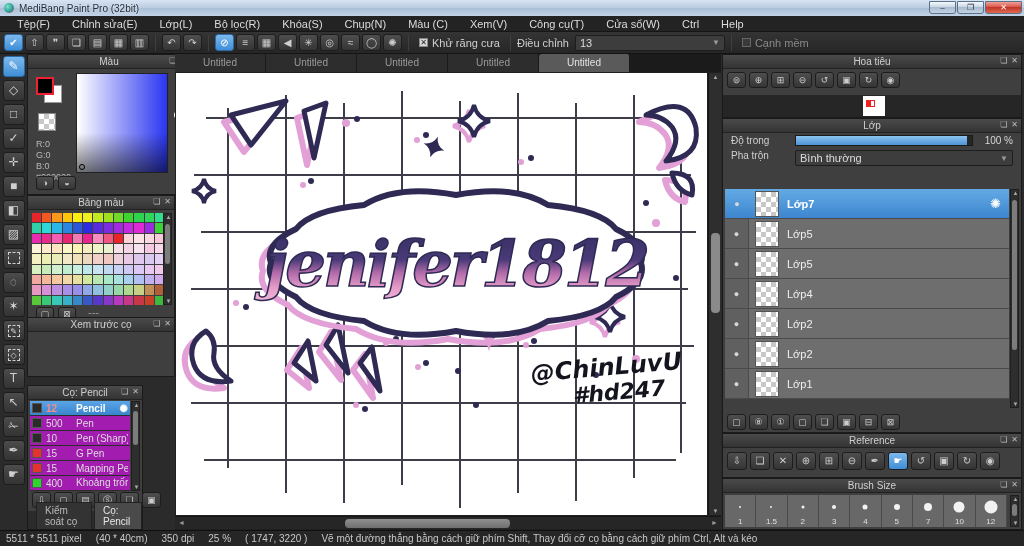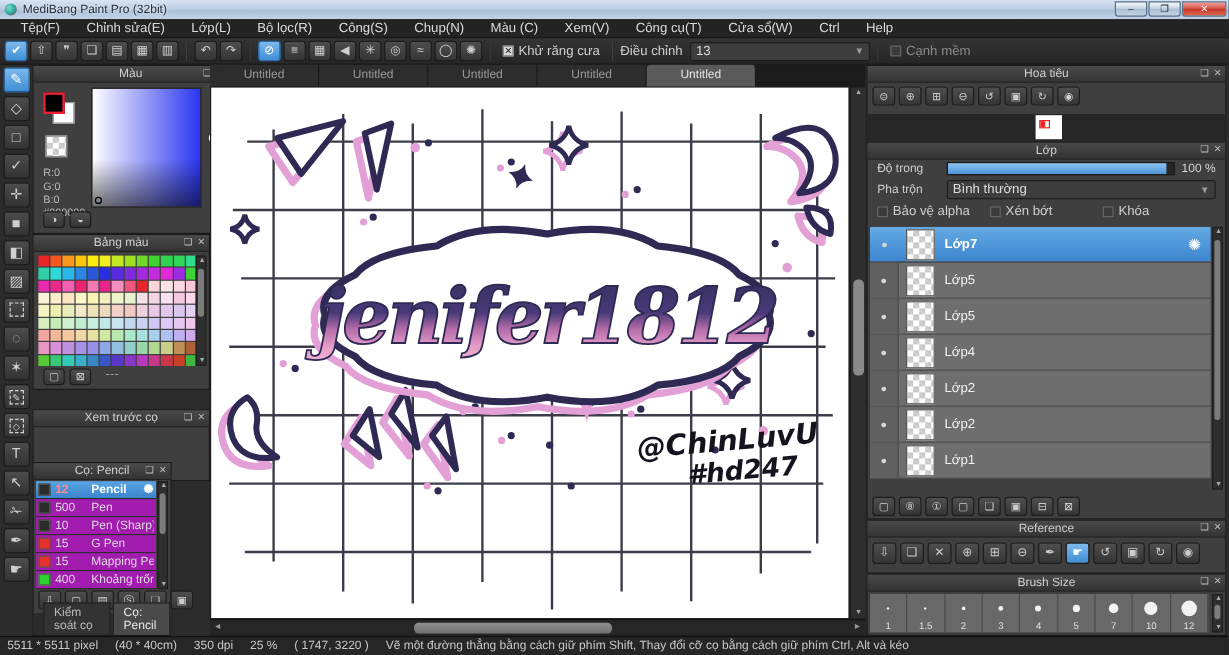--- a/index.html
+++ b/index.html
@@ -123,21 +123,21 @@
   #chthumb { position:absolute; left:170px; top:2px; width:165px; height:9px; background:linear-gradient(#8f8f8f,#6f6f6f); border-radius:4px; }
   .harr { position:absolute; top:2px; font-size:7px; color:#999; }
 
   
   .navbtnrow { display:flex; gap:3px; padding:3px 4px; }
   #navthumbstrip { position:absolute; left:0; bottom:0; right:0; height:22px; background:#262626; }
   #navthumb { position:absolute; left:140px; top:1px; width:22px; height:20px; background:#fff; }
   #navrect { position:absolute; left:3px; top:4px; width:9px; height:7px; border:1px solid #e22; background:#fff; }
   #navrect::after { content:""; position:absolute; left:0; top:0; width:4px; height:5px; background:#e22; }
 
-  .lrow { display:flex; align-items:center; padding:2px 8px; }
+  .lrow { display:flex; padding:2px 8px; gap:6px; }
   .llabel { width:58px; font-size:10px; color:#cfcfcf; }
   #opacitytrack { flex:1; height:11px; background:#262626; border:1px solid #1a1a1a; position:relative; }
   #opacityfill { position:absolute; left:0; top:0; bottom:0; width:97%; background:linear-gradient(#8cc4f0,#4e94d8); }
   #opacityval { width:34px; text-align:right; font-size:10px; }
   .ddwide { flex:1; }
   .ckrow { display:flex; padding:2px 8px 3px; gap:0; }
   .ckrow .cklbl { flex:1; margin:0; }
   #layerlist { position:absolute; left:2px; top:70px; right:12px; bottom:24px; overflow:hidden; }
   .layerrow { height:30px; display:flex; align-items:center; background:#6e6e6e; border-bottom:1px solid #4a4a4a; }
   .layerrow.sel { background:linear-gradient(#63aae4,#3d86cf); }
@@ -177,21 +177,21 @@
       <div class="wbtn">❐</div>
       <div class="wbtn close">✕</div>
     </div>
   </div>
 
   <div id="menubar">
       <span class="menuitem">Tệp(F)</span>
       <span class="menuitem">Chỉnh sửa(E)</span>
       <span class="menuitem">Lớp(L)</span>
       <span class="menuitem">Bộ lọc(R)</span>
-      <span class="menuitem">Công(S)</span>
+      <span class="menuitem">Khóa(S)</span>
       <span class="menuitem">Chụp(N)</span>
       <span class="menuitem">Màu (C)</span>
       <span class="menuitem">Xem(V)</span>
       <span class="menuitem">Công cụ(T)</span>
       <span class="menuitem">Cửa sổ(W)</span>
       <span class="menuitem">Ctrl</span>
       <span class="menuitem">Help</span>
     </div>
 
   <div id="toolbar">
@@ -421,21 +421,21 @@
       <div class="vthumb" style="top:10px;height:40px;"></div>
       <div class="scroll-arr" style="bottom:0;">▼</div>
     </div>
     <div class="smallbtns" id="paltools" style="bottom:3px;">
         <div class="sbtn">▢</div>
         <div class="sbtn">⊠</div>
       </div>
     <span style="position:absolute;left:60px;bottom:6px;color:#9a9a9a;">---</span>
   </div>
 
-  <div class="panel" style="left:27px;top:341px;width:148px;height:60px;">
+  <div class="panel" style="left:27px;top:317px;width:148px;height:60px;">
     <div class="ptitle">
       <span>Xem trước cọ</span>
       <span class="picons">
           <span>❏</span>
           <span>✕</span>
         </span>
     </div>
   </div>
 
   <div class="panel" style="left:27px;top:385px;width:116px;height:145px;">
@@ -671,34 +671,20 @@
         </div>
       <span id="opacityval">100 %</span>
     </div>
     <div class="lrow">
       <span class="llabel">Pha trộn</span>
       <span class="dd ddwide">
         <span>Bình thường</span>
         <span class="arr">▼</span>
       </span>
     </div>
-    <div class="ckrow" id="layerchecks">
-        <span class="cklbl">
-          <span class="ckbox dark"></span>
-          <span>Bảo vệ alpha</span>
-        </span>
-        <span class="cklbl">
-          <span class="ckbox dark"></span>
-          <span>Xén bớt</span>
-        </span>
-        <span class="cklbl">
-          <span class="ckbox dark"></span>
-          <span>Khóa</span>
-        </span>
-      </div>
     <div id="layerlist">
         <div class="layerrow sel">
           <div class="eyecell">●</div>
           <div class="lthumb checker"></div>
           <span class="lname">Lớp7</span>
           <span class="lgear">✺</span>
         </div>
         <div class="layerrow">
           <div class="eyecell">●</div>
           <div class="lthumb checker"></div>

